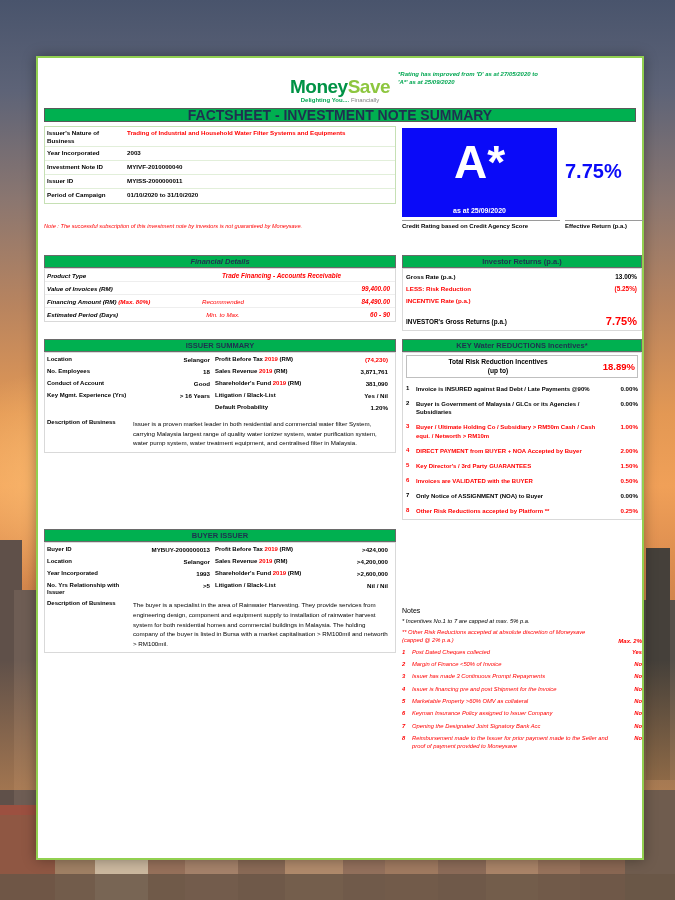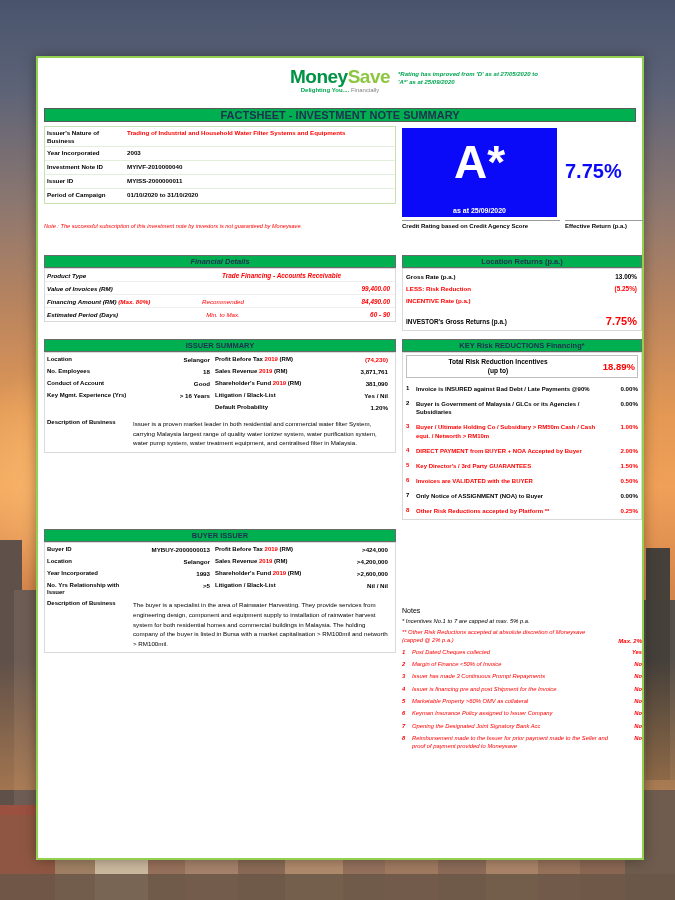--- a/index.html
+++ b/index.html
@@ -17,30 +17,30 @@
   .fg{position:absolute;left:0;bottom:0;width:100%;height:26px;background:#6a5647;opacity:.85;}
 
   
   .doc{position:absolute;left:36px;top:56px;width:608px;height:804px;background:#ffffff;
     border:2px solid #92d050;z-index:2;box-shadow:0 0 12px rgba(0,0,0,.35);}
   .red{color:#ff0000;}
   .sh{background:#00b050;border:1px solid #6a6a6a;color:#1f3050;font-weight:bold;text-align:center;
     font-size:7.5px;line-height:12px;height:13px;}
 
   
-  .logo-wrap{position:absolute;top:8px;left:0;width:100%;text-align:center;}
+  .logo-wrap{position:absolute;top:18px;left:0;width:100%;text-align:center;}
   .logo-money{font-size:19px;font-weight:bold;color:#009245;letter-spacing:-.5px;}
   .logo-save{font-size:19px;font-weight:bold;color:#8dc63f;letter-spacing:-.5px;}
   .tagline{font-size:6px;margin-top:-1px;}
   .tag-green{color:#00a651;font-weight:bold;}
   .tag-gray{color:#808080;}
   .rating-note{position:absolute;top:12px;left:360px;width:140px;font-size:6px;line-height:1.35;
     color:#00a651;font-style:italic;font-weight:bold;}
   .title{position:absolute;top:50px;left:6px;right:6px;height:14px;background:#00b050;border:1px solid #5a5a5a;
-    color:#1f3050;font-weight:bold;font-size:11px;text-align:center;line-height:12px;}
+    color:#1f3050;font-weight:bold;font-size:14px;text-align:center;line-height:12px;}
 
   
   .info{position:absolute;top:68px;left:6px;width:352px;border:1px solid #c6e0b4;}
   .info-row{display:flex;border-bottom:1px solid #e2efda;min-height:14px;}
   .info-row:last-child{border-bottom:none;}
   .il{width:80px;font-size:6.2px;font-weight:bold;padding:2px 2px 1px 2px;line-height:1.25;}
   .iv{flex:1;font-size:6.2px;font-weight:bold;padding:2px 40px 1px 2px;line-height:1.25;}
   .info-note{position:absolute;top:165px;left:6px;width:352px;font-size:5.6px;color:#ff0000;font-style:italic;}
 
   
@@ -225,21 +225,21 @@
       </div>
       <div class="fin-row">
         <span class="fl">Estimated Period (Days)</span>
         <span class="fm">Min. to Max.</span>
         <span class="fv">60 - 90</span>
       </div>
     </div>
   </section>
 
   <section class="investor">
-    <div class="sh">Location Returns (p.a.)</div>
+    <div class="sh">Investor Returns (p.a.)</div>
     <div class="inv-body">
       <div class="inv-row">
         <span class="invl">Gross Rate (p.a.)</span>
         <span class="invv">13.00%</span>
       </div>
       <div class="inv-row">
         <span class="invl red">LESS: Risk Reduction</span>
         <span class="invv red">(5.25%)</span>
       </div>
       <div class="inv-row">
@@ -299,21 +299,21 @@
         </div>
       </div>
       <div class="desc">
         <span class="descl">Description of Business</span>
         <span class="desct">Issuer is a proven market leader in both residential and commercial water filter System, carrying Malaysia largest range of quality water ionizer system, water purification system, water pump system, water treatment equipment, and centralised filter in Malaysia.</span>
       </div>
     </div>
   </section>
 
   <section class="risk">
-    <div class="sh">KEY Risk REDUCTIONS Financing*</div>
+    <div class="sh">KEY Water REDUCTIONS Incentives*</div>
     <div class="risk-body">
       <div class="risk-total">
         <span class="rt-label"><span>Total Risk Reduction Incentives</span><br><span>(up to)</span></span>
         <span class="rt-value">18.89%</span>
       </div>
       <div class="risk-item">
           <span class="ri-no">1</span>
           <span class="ri-text">Invoice is INSURED against Bad Debt / Late Payments @90%</span>
           <span class="ri-val">0.00%</span>
         </div>

